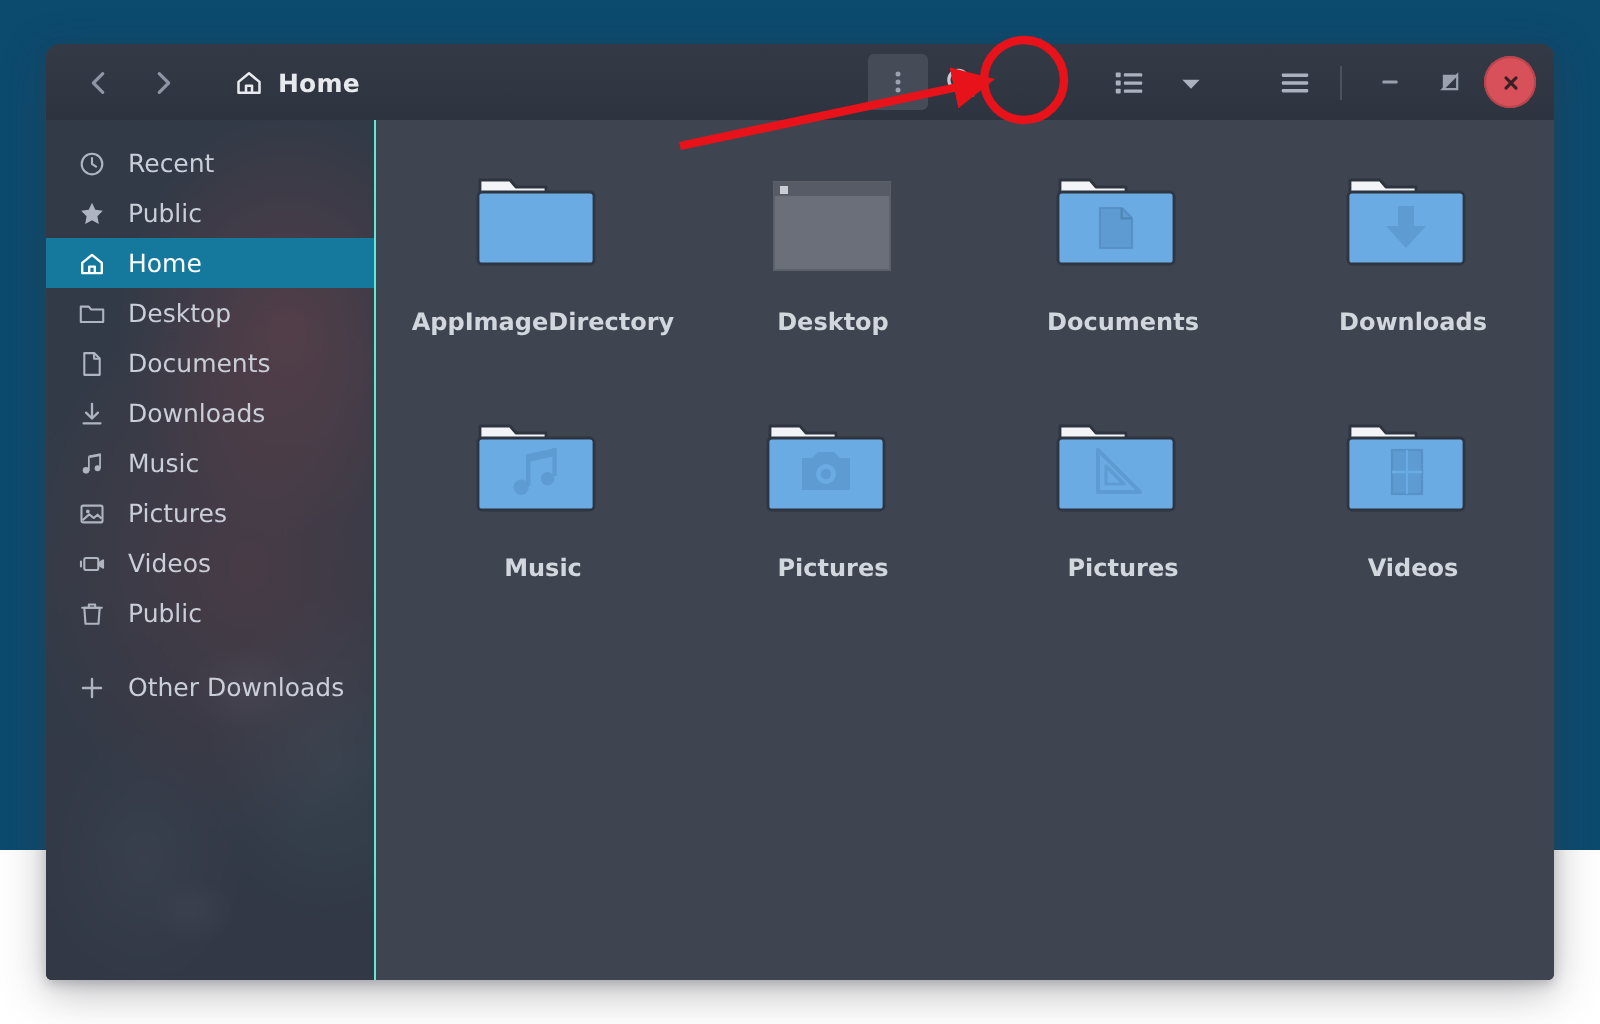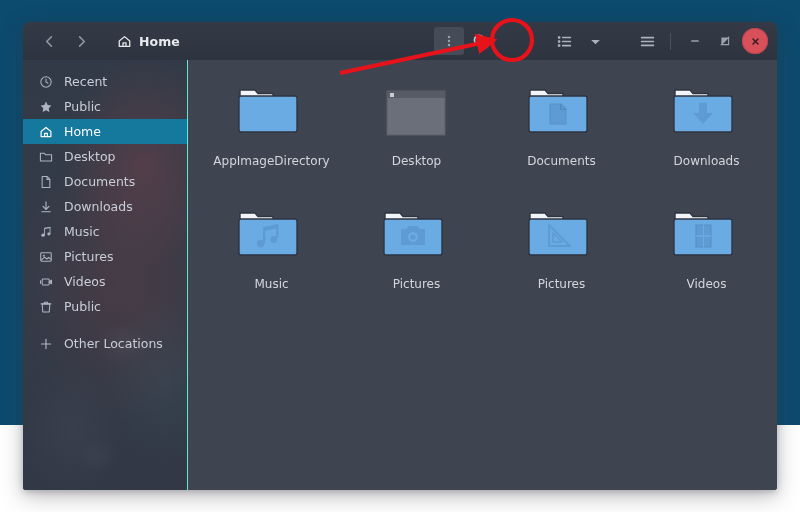--- a/index.html
+++ b/index.html
@@ -146,20 +146,21 @@
   .thumb { width: 80px; height: 66px; display: flex; align-items: center; justify-content: center; }
   .file-label {
     margin-top: 7px;
     color: #d2d6dd;
     font-size: 12px;
     text-align: center;
     max-width: 140px;
     white-space: nowrap;
     overflow: hidden;
     text-overflow: ellipsis;
+    font-weight: bold;
   }
 
   
   .annot { position: absolute; left: 0; top: 0; width: 800px; height: 512px; pointer-events: none; }
 </style>
 </head>
 <body>
 
 <div id="root">
 
@@ -376,21 +377,21 @@
 
           <div class="sb-gap"></div>
 
           <div class="sb-item">
             <span class="sb-icon">
               <svg width="14" height="14" viewBox="0 0 16 16" stroke="#aeb5c1" stroke-width="1.35" stroke-linecap="round">
                 <line x1="8" y1="2.8" x2="8" y2="13.2"></line>
                   <line x1="2.8" y1="8" x2="13.2" y2="8"></line>
               </svg>
             </span>
-            <span>Other Locations</span>
+            <span>Other Downloads</span>
           </div>
         </div>
       </div>
 
       <div class="files">
         <div class="grid">
 
           <div class="file-item">
             <div class="thumb">
               <svg width="78" height="64" viewBox="0 0 78 64">

